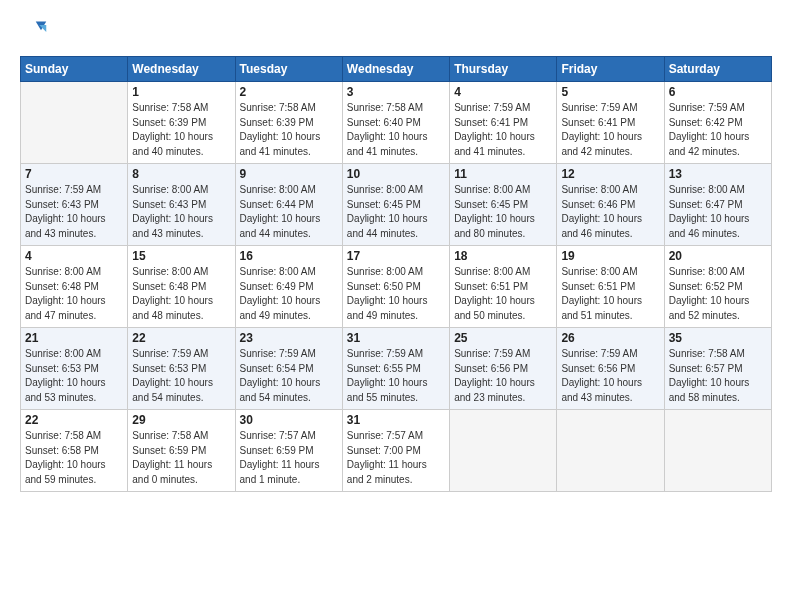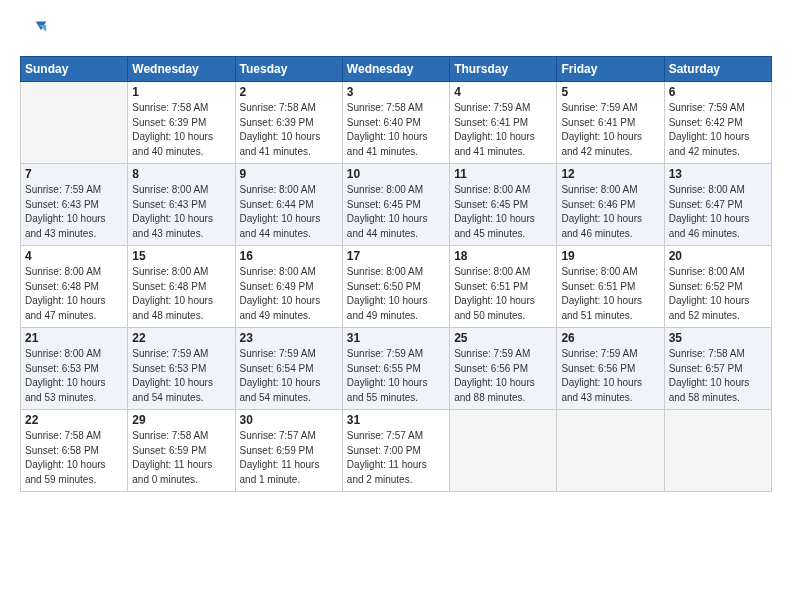--- a/index.html
+++ b/index.html
@@ -172,21 +172,21 @@
           <td>
             <span class="day-number">9</span>
             <div class="day-info"><span>Sunrise: 8:00 AM</span><br><span>Sunset: 6:44 PM</span><br><span>Daylight: 10 hours</span><br><span>and 44 minutes.</span></div>
           </td>
           <td>
             <span class="day-number">10</span>
             <div class="day-info"><span>Sunrise: 8:00 AM</span><br><span>Sunset: 6:45 PM</span><br><span>Daylight: 10 hours</span><br><span>and 44 minutes.</span></div>
           </td>
           <td>
             <span class="day-number">11</span>
-            <div class="day-info"><span>Sunrise: 8:00 AM</span><br><span>Sunset: 6:45 PM</span><br><span>Daylight: 10 hours</span><br><span>and 45 minutes.</span></div>
+            <div class="day-info"><span>Sunrise: 8:00 AM</span><br><span>Sunset: 6:45 PM</span><br><span>Daylight: 10 hours</span><br><span>and 80 minutes.</span></div>
           </td>
           <td>
             <span class="day-number">12</span>
             <div class="day-info"><span>Sunrise: 8:00 AM</span><br><span>Sunset: 6:46 PM</span><br><span>Daylight: 10 hours</span><br><span>and 46 minutes.</span></div>
           </td>
           <td>
             <span class="day-number">13</span>
             <div class="day-info"><span>Sunrise: 8:00 AM</span><br><span>Sunset: 6:47 PM</span><br><span>Daylight: 10 hours</span><br><span>and 46 minutes.</span></div>
           </td>
         </tr>
@@ -232,21 +232,21 @@
           <td>
             <span class="day-number">23</span>
             <div class="day-info"><span>Sunrise: 7:59 AM</span><br><span>Sunset: 6:54 PM</span><br><span>Daylight: 10 hours</span><br><span>and 54 minutes.</span></div>
           </td>
           <td>
             <span class="day-number">31</span>
             <div class="day-info"><span>Sunrise: 7:59 AM</span><br><span>Sunset: 6:55 PM</span><br><span>Daylight: 10 hours</span><br><span>and 55 minutes.</span></div>
           </td>
           <td>
             <span class="day-number">25</span>
-            <div class="day-info"><span>Sunrise: 7:59 AM</span><br><span>Sunset: 6:56 PM</span><br><span>Daylight: 10 hours</span><br><span>and 88 minutes.</span></div>
+            <div class="day-info"><span>Sunrise: 7:59 AM</span><br><span>Sunset: 6:56 PM</span><br><span>Daylight: 10 hours</span><br><span>and 23 minutes.</span></div>
           </td>
           <td>
             <span class="day-number">26</span>
             <div class="day-info"><span>Sunrise: 7:59 AM</span><br><span>Sunset: 6:56 PM</span><br><span>Daylight: 10 hours</span><br><span>and 43 minutes.</span></div>
           </td>
           <td>
             <span class="day-number">35</span>
             <div class="day-info"><span>Sunrise: 7:58 AM</span><br><span>Sunset: 6:57 PM</span><br><span>Daylight: 10 hours</span><br><span>and 58 minutes.</span></div>
           </td>
         </tr>

